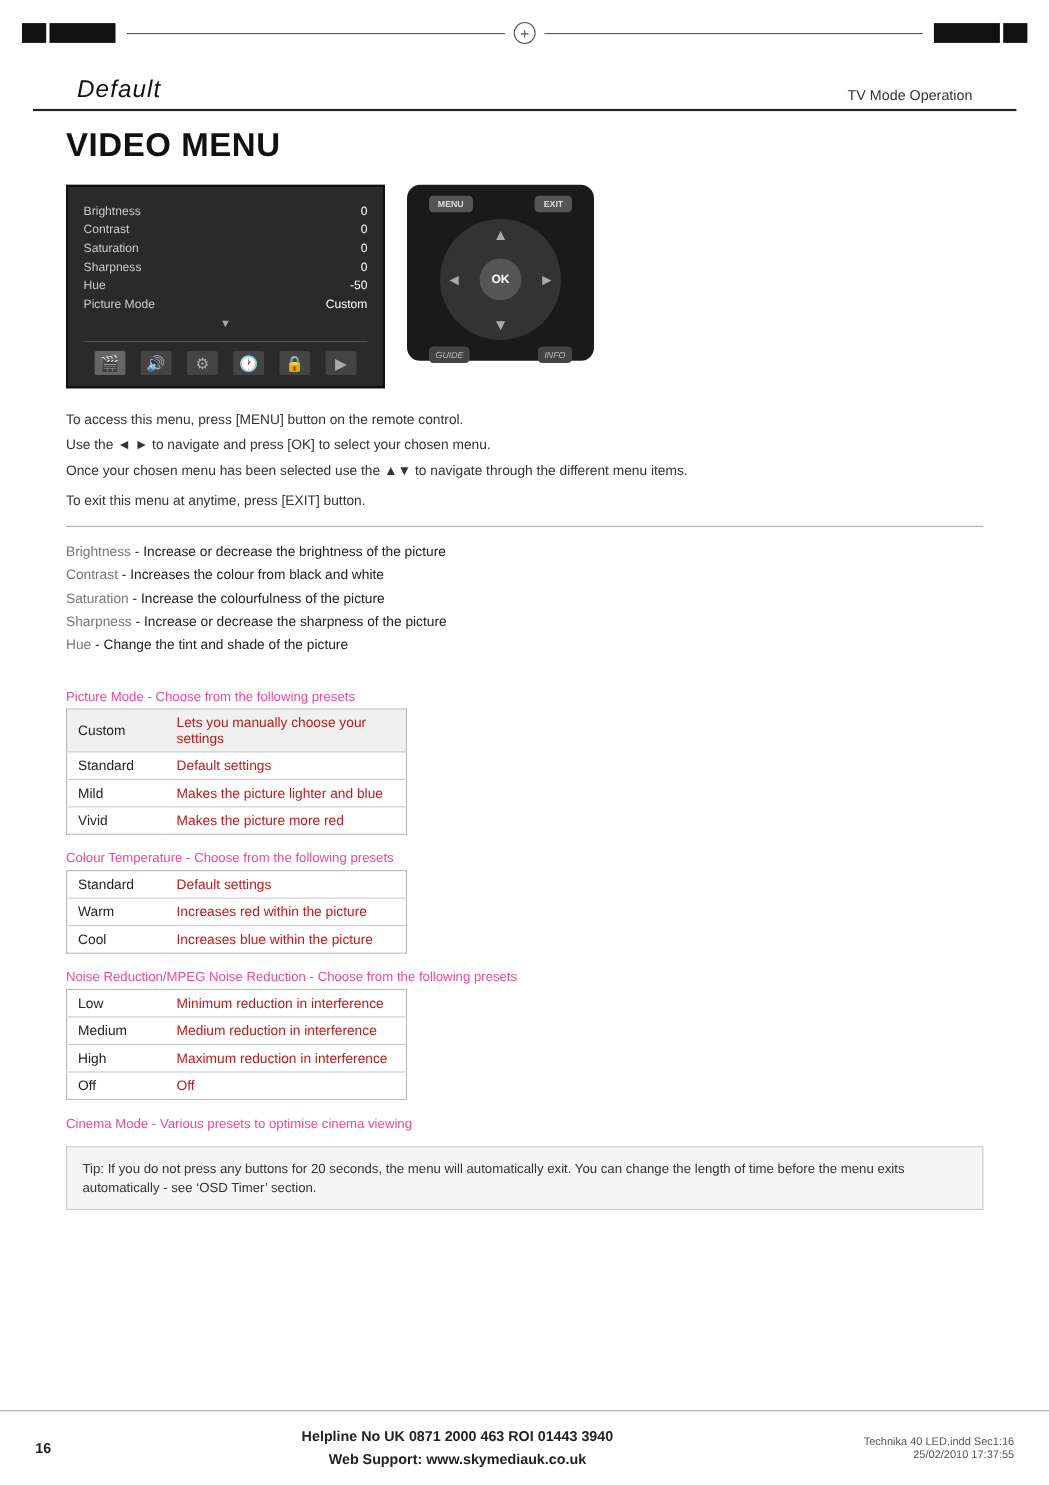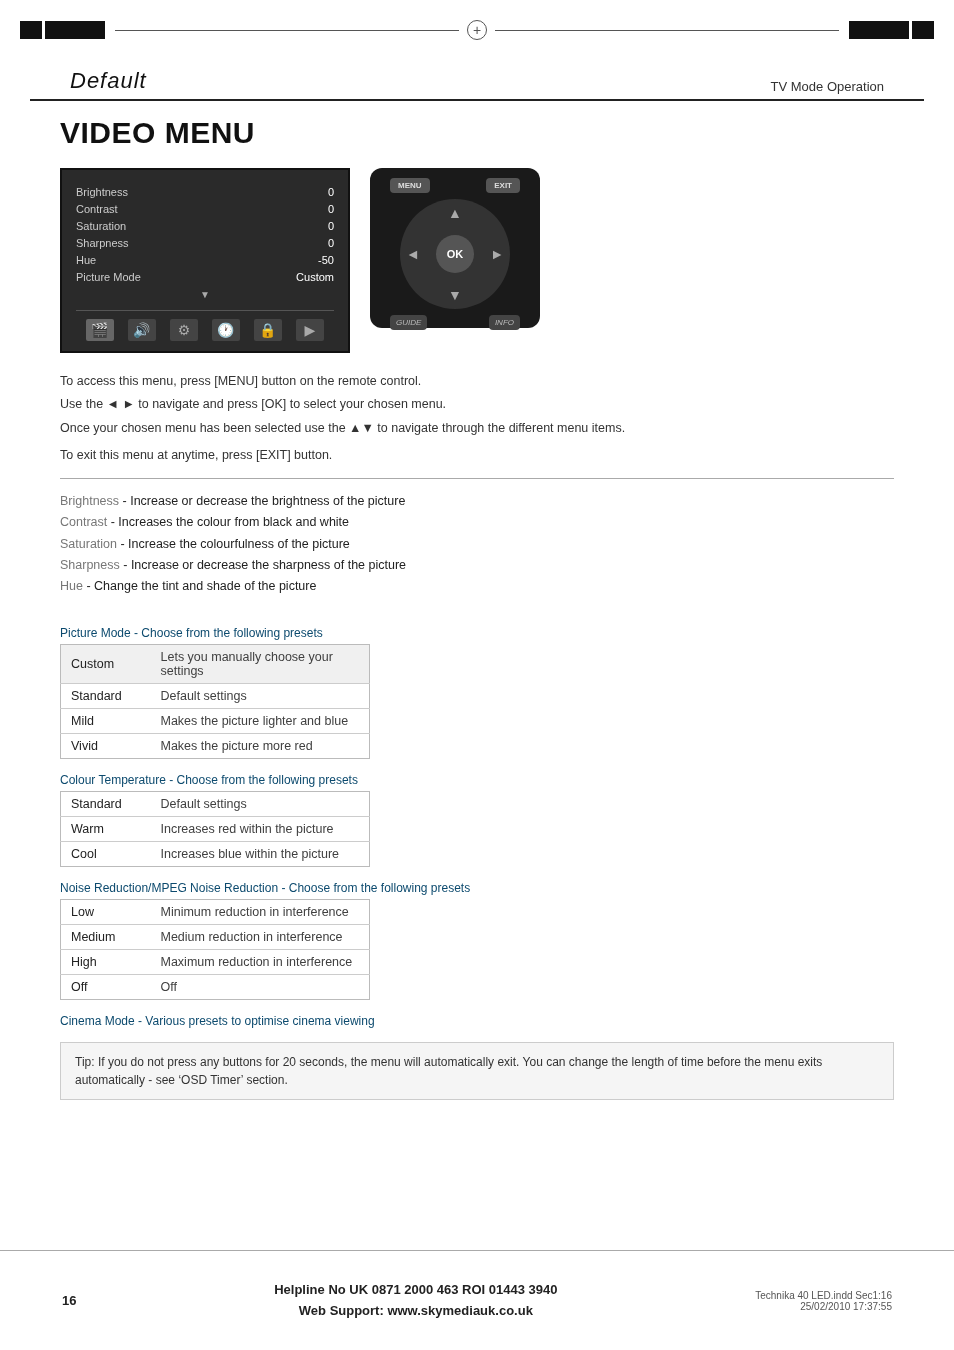--- a/index.html
+++ b/index.html
@@ -266,42 +266,42 @@
     .feature-item .feature-name {
       color: #777;
     }
     .feature-item .feature-desc {
       color: #222;
     }
 
     
     .section-heading {
       font-size: 12px;
-      color: #0c4a6e;
+      color: #ec4899;
       margin-bottom: 4px;
       margin-top: 10px;
     }
 
     
     .preset-table {
       width: 310px;
       border: 1px solid #bbb;
       border-collapse: collapse;
       font-size: 12.5px;
       margin-bottom: 14px;
     }
     .preset-table tr {
       border-bottom: 1px solid #ccc;
     }
     .preset-table tr:last-child {
       border-bottom: none;
     }
     .preset-table td {
       padding: 5px 10px;
-      color: #404040;
+      color: #b91c1c;
     }
     .preset-table td:first-child {
       width: 90px;
       color: #222;
     }
     .preset-table .row-header td {
       background: #f0f0f0;
     }
 
     
@@ -314,23 +314,23 @@
       line-height: 1.5;
       margin-top: 14px;
     }
 
     
     .page-footer {
       position: absolute;
       bottom: 0;
       left: 0;
       right: 0;
-      height: 100px;
+      height: 68px;
       border-top: 1px solid #aaa;
-      padding: 10px 62px;
+      padding: 10px 32px;
       display: flex;
       align-items: center;
       justify-content: space-between;
     }
     .footer-page-num {
       font-size: 13px;
       font-weight: bold;
       color: #222;
     }
     .footer-helpline {

